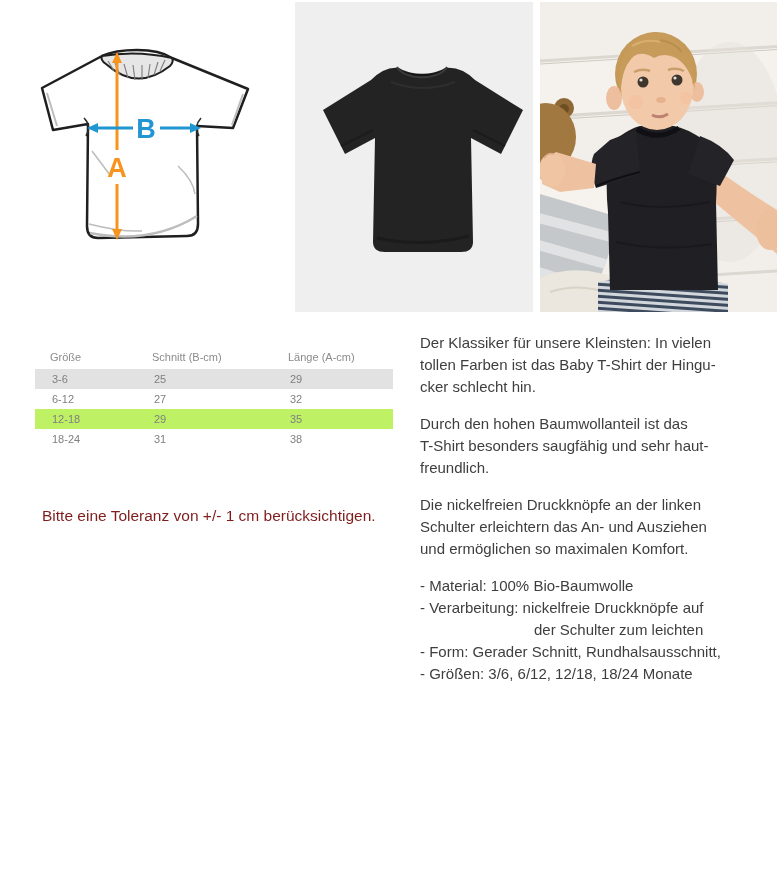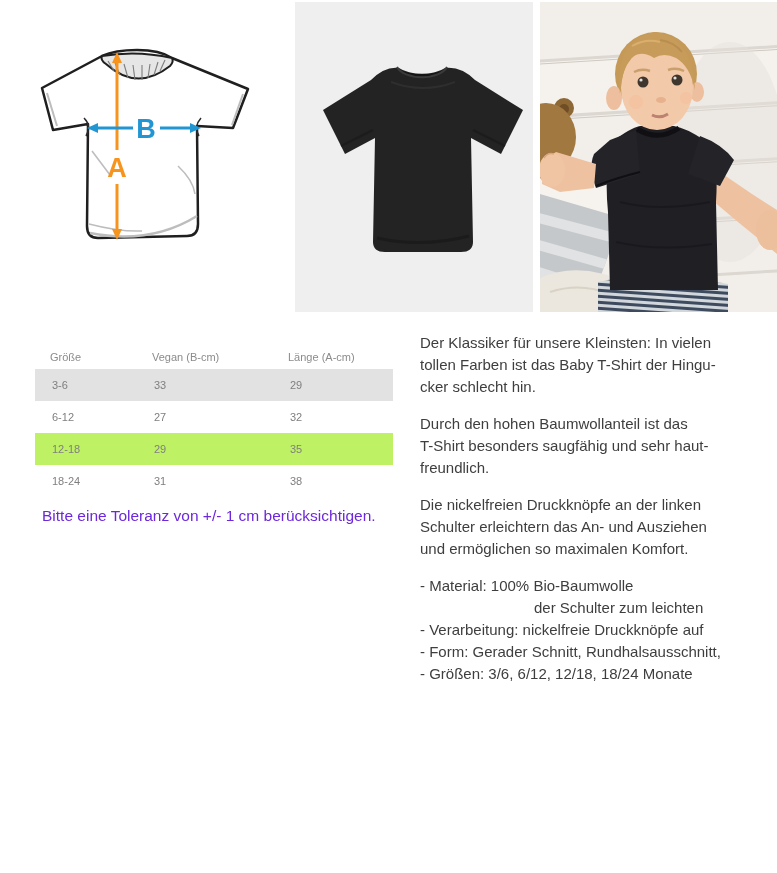--- a/index.html
+++ b/index.html
@@ -12,25 +12,25 @@
 
   
   .size-diagram{left:40px;top:48px;width:212px;height:196px;}
   .product-image{left:295px;top:2px;width:238px;height:310px;background:#efefef;}
   .model-photo{left:540px;top:2px;width:237px;height:310px;overflow:hidden;}
 
   
   .size-table{left:35px;top:345px;width:358px;font-size:11px;}
   .t-row,.t-head{display:grid;grid-template-columns:102px 136px auto;align-items:center;padding-left:15px;}
   .t-head{height:24px;color:#8b8b8b;}
-  .t-row{height:32px;color:#7f7f7f;padding-left:17px;}
+  .t-row{height:20px;color:#7f7f7f;padding-left:17px;}
   .shade-a{background:#e3e2e2;}
   .shade-b{background:#bef264;}
 
-  .tolerance{left:42px;top:505px;margin:0;font-size:15.5px;line-height:21px;color:#6d28d9;}
+  .tolerance{left:42px;top:505px;margin:0;font-size:15.5px;line-height:21px;color:#7f1d1d;}
 
   
   .description{left:420px;top:332px;width:356px;font-size:15px;line-height:22px;color:#3e3e3e;}
   .desc-para{margin:0 0 15px 0;white-space:pre-line;}
   .spec-list{margin-top:8px;}
   .spec-line{white-space:pre-line;}
   .spec-indent{padding-left:114px;}
 </style>
 </head>
 <body>
@@ -187,27 +187,27 @@
         <path d="M112,113 Q120,117 128,112" stroke="#bc8170" stroke-width="3" fill="none"></path>
         <circle cx="96" cy="100" r="7" fill="#f5b894" opacity="0.35"></circle>
           <circle cx="146" cy="96" r="6" fill="#f5b894" opacity="0.35"></circle>
       </g>
     </svg>
   </div>
 
   <div class="abs size-table">
     <div class="t-head">
       <span>Größe</span>
-      <span>Vegan (B-cm)</span>
+      <span>Schnitt (B-cm)</span>
       <span>Länge (A-cm)</span>
     </div>
     <div id="size-rows">
         <div class="t-row shade-a">
           <span>3-6</span>
-          <span>33</span>
+          <span>25</span>
           <span>29</span>
         </div>
         <div class="t-row">
           <span>6-12</span>
           <span>27</span>
           <span>32</span>
         </div>
         <div class="t-row shade-b">
           <span>12-18</span>
           <span>29</span>
@@ -230,20 +230,20 @@
 cker schlecht hin.</p>
         <p class="desc-para">Durch den hohen Baumwollanteil ist das
 T-Shirt besonders saugfähig und sehr haut-
 freundlich.</p>
         <p class="desc-para">Die nickelfreien Druckknöpfe an der linken
 Schulter erleichtern das An- und Ausziehen
 und ermöglichen so maximalen Komfort.</p>
       </div>
     <div id="spec-list" class="spec-list">
         <div class="spec-line">- Material: 100% Bio-Baumwolle</div>
+        <div class="spec-line">- Verarbeitung: nickelfreie Druckknöpfe auf</div>
         <div class="spec-line spec-indent">der Schulter zum leichten</div>
-        <div class="spec-line">- Verarbeitung: nickelfreie Druckknöpfe auf</div>
         <div class="spec-line">- Form: Gerader Schnitt, Rundhalsausschnitt,</div>
         <div class="spec-line">- Größen: 3/6, 6/12, 12/18, 18/24 Monate</div>
       </div>
   </div>
 
 </div>
 
 </body></html>

